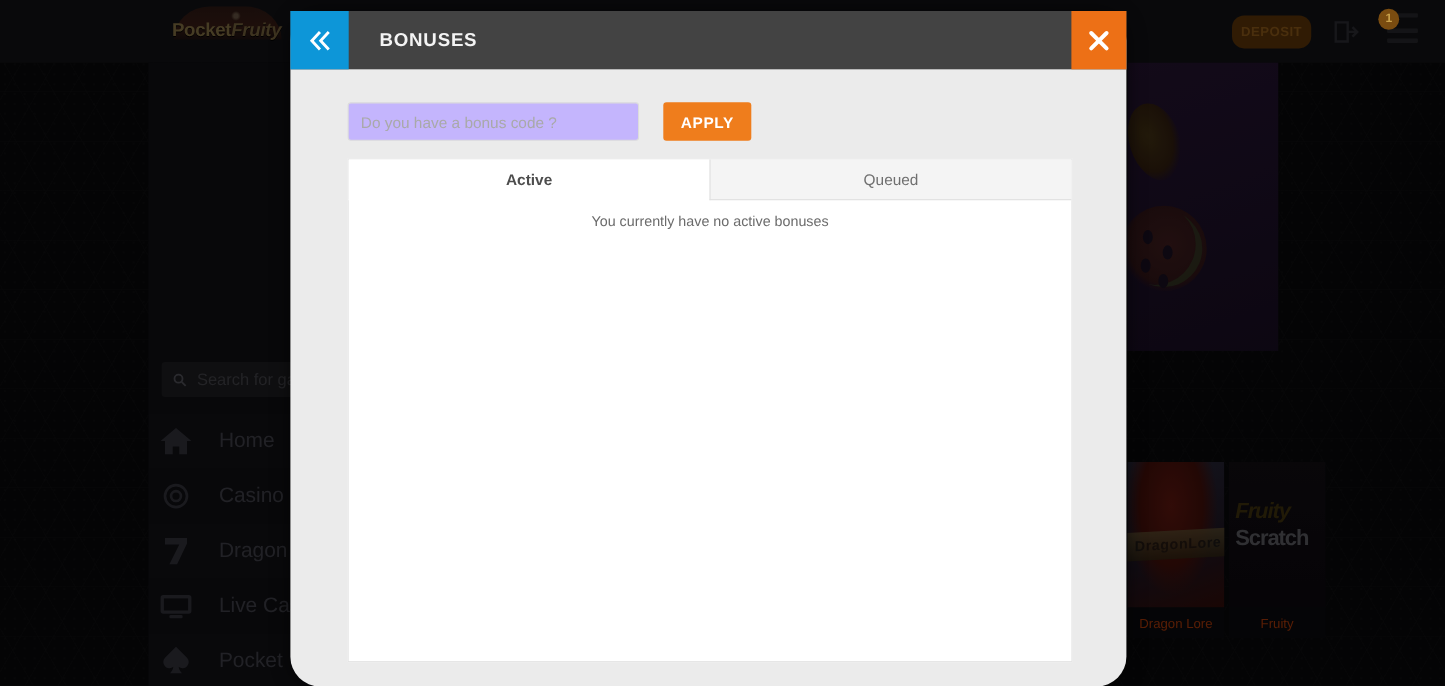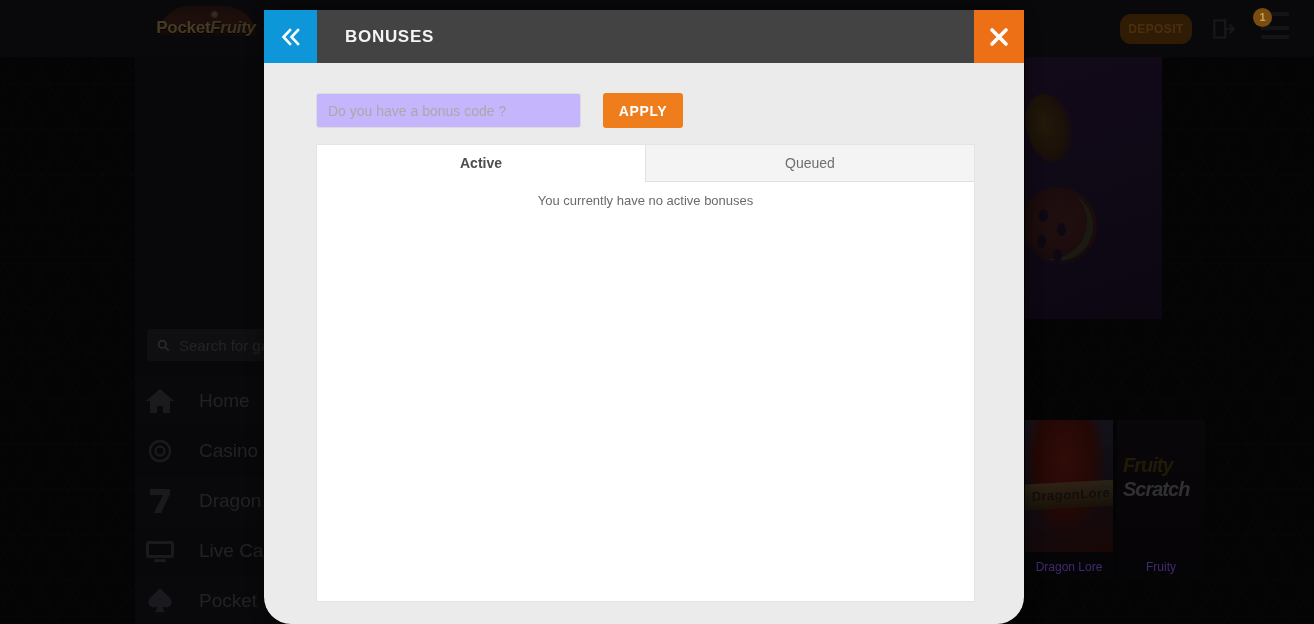--- a/index.html
+++ b/index.html
@@ -147,21 +147,21 @@
   }
   .banner .seed { position:absolute; width:9px; height:13px; background:#1d1326; border-radius:50%; }
   .banner .s1{ left:14px; top:152px;} .banner .s2{ left:32px; top:166px;}
   .banner .s3{ left:12px; top:178px;} .banner .s4{ left:28px; top:192px;}
 
   .tile-row { position: absolute; left: 1025px; top: 420px; height: 160px; }
   .tile { position: absolute; top: 0; width: 88px; height: 160px; overflow: hidden; background: #0d0d10; }
   .tile-img { position: absolute; left:0; top: 0; width: 88px; height: 132px; }
   .tile-name {
     position: absolute; left: 0; bottom: 6px; width: 88px; text-align: center;
-    color: #8b5cf6; font-size: 12px; white-space: nowrap; overflow: hidden;
+    color: #c2410c; font-size: 12px; white-space: nowrap; overflow: hidden;
   }
   .tile-1 { left: 0; }
   .tile-1 .tile-img {
     background:
       radial-gradient(ellipse at 45% 30%, #6d1b12 0%, #4d120c 42%, transparent 62%),
       linear-gradient(160deg, #2d2f44 0%, #241a28 60%, #3a0f0b 100%);
   }
   .tile-1 .dragon-banner{
     position:absolute; left:-4px; top:62px; width:100px; height:26px;
     background: linear-gradient(180deg,#6b5a38,#3a2e18);
@@ -176,21 +176,21 @@
   .tile-2 .tile-img {
     background: linear-gradient(180deg, #141016 0%, #0e0a10 100%);
   }
   .tile-2 .ft {
     position:absolute; left:6px; top:34px; width:78px;
     font-size:20px; font-weight:bold; font-style:italic; color:#4a3a10;
     letter-spacing:-1px;
   }
   .tile-2 .fs {
     position:absolute; left:6px; top:58px; width:78px;
-    font-size:20px; font-weight:bold; font-style:italic; color:#6a6a72;
+    font-size:20px; font-weight:bold; color:#6a6a72;
     letter-spacing:-1px;
   }
 
   
   .overlay { position: absolute; inset: 0; background: rgba(0,0,0,0.55); }
 
   
   .modal {
     position: absolute; left: 264px; top: 10px;
     width: 760px; height: 614px;

